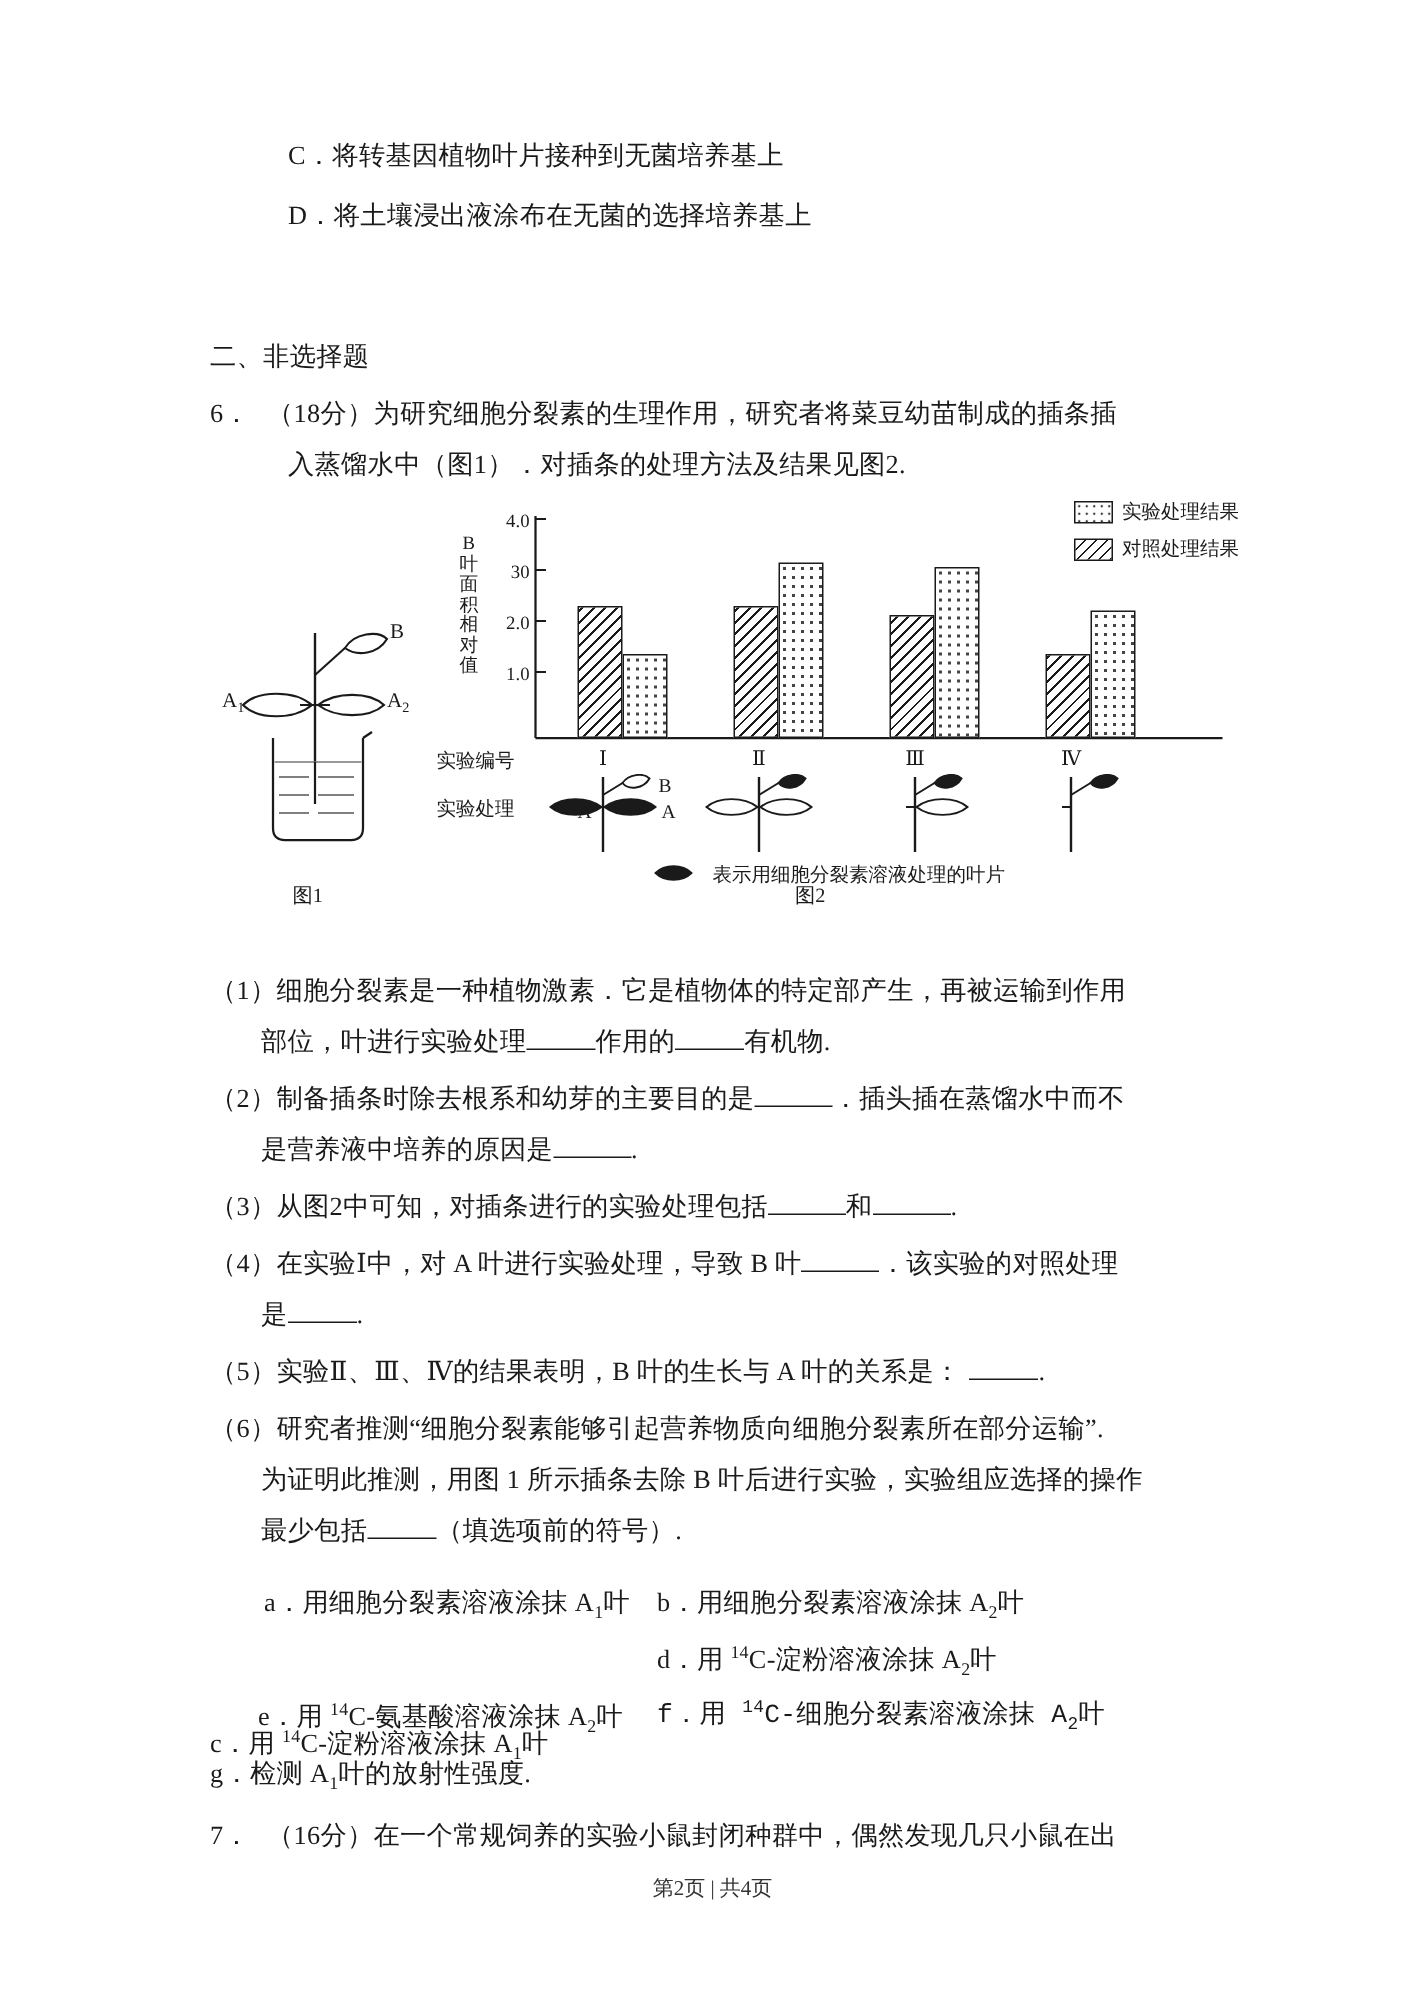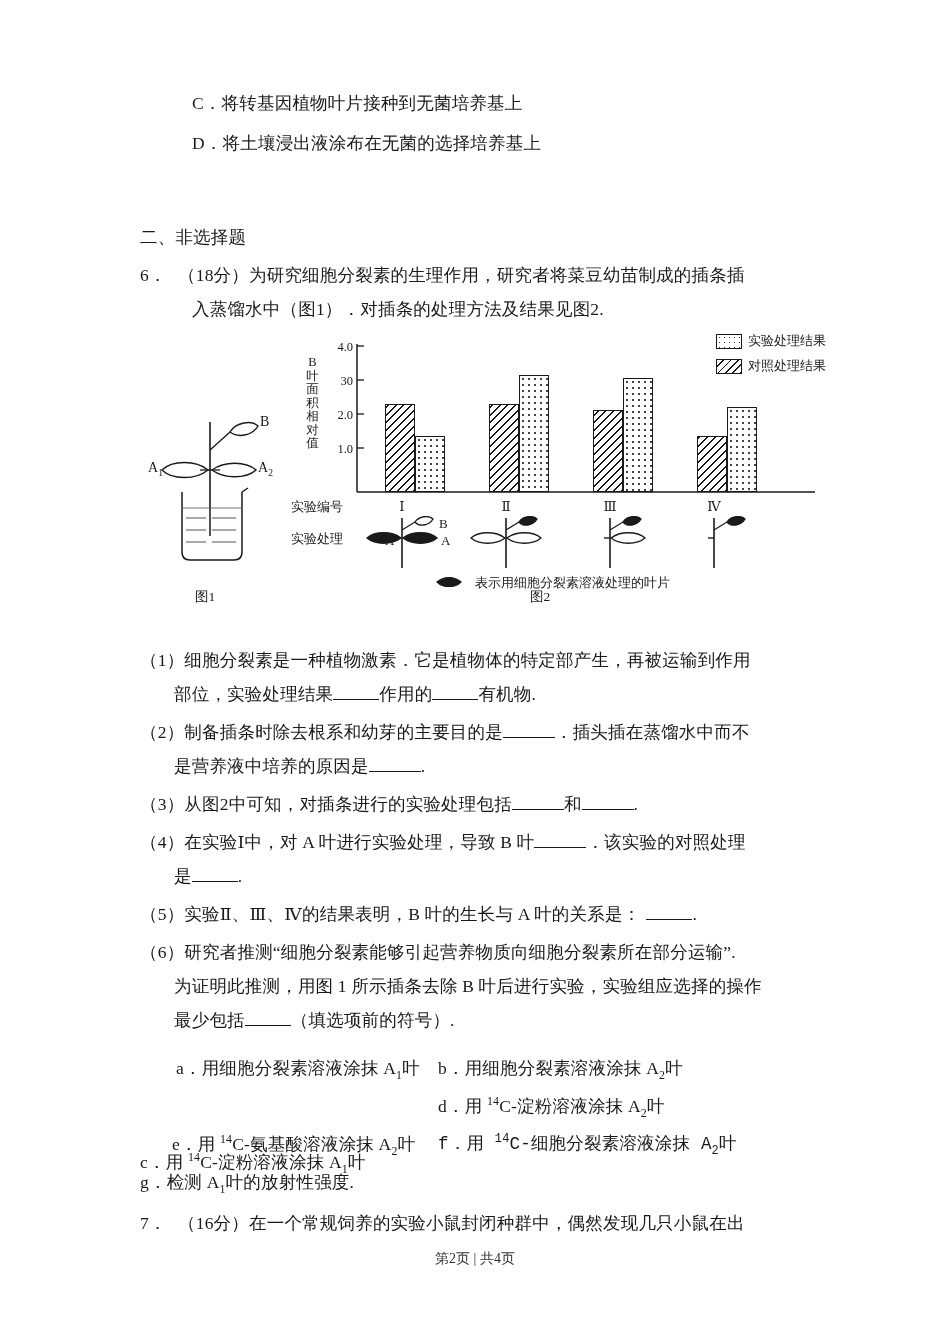--- a/index.html
+++ b/index.html
@@ -345,21 +345,21 @@
         <path d="M26 6 C20 0, 8 0, 2 6 C8 12, 20 12, 26 6 Z" fill="#1a1a1a" stroke="#1a1a1a" stroke-width="1.2"></path>
       </svg>
       <div class="note-text" style="left:180px; top:244px;">表示用细胞分裂素溶液处理的叶片</div>
     </div>
 
     <div id="fig2-caption">图2</div>
   </div>
 
   <div class="line" style="left:140px; top:645px;">（1）细胞分裂素是一种植物激素．它是植物体的特定部产生，再被运输到作用</div>
   <div class="line" style="left:174px; top:679px;">
-    <span>部位，实验处理结果</span><span class="blank b-md"></span><span>作用的</span><span class="blank b-md"></span><span>有机物.</span>
+    <span>部位，叶进行实验处理</span><span class="blank b-md"></span><span>作用的</span><span class="blank b-md"></span><span>有机物.</span>
   </div>
 
   <div class="line" style="left:140px; top:717px;">
     <span>（2）制备插条时除去根系和幼芽的主要目的是</span><span class="blank b-lg"></span><span>．插头插在蒸馏水中而不</span>
   </div>
   <div class="line" style="left:174px; top:751px;">
     <span>是营养液中培养的原因是</span><span class="blank b-lg"></span><span>.</span>
   </div>
 
   <div class="line" style="left:140px; top:789px;">

